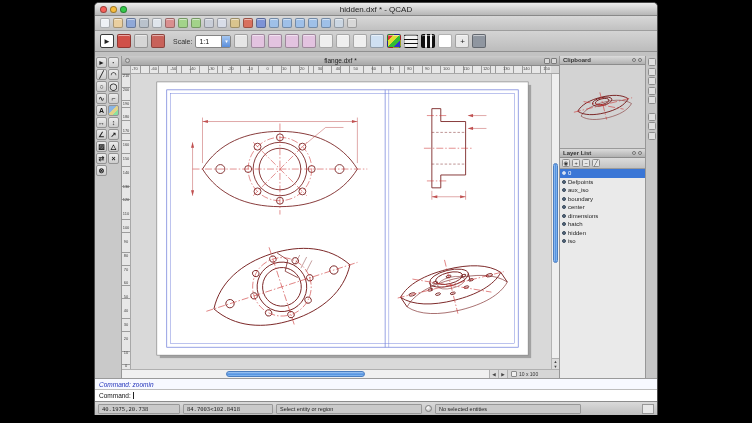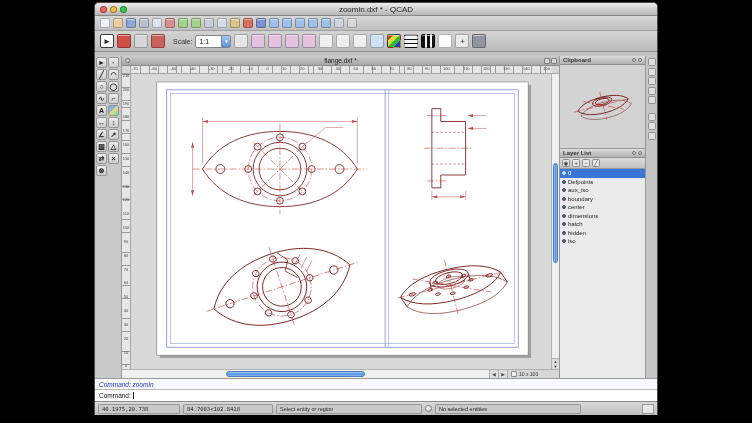--- a/index.html
+++ b/index.html
@@ -106,21 +106,21 @@
 <div class="screen" data-name="desktop">
   <div class="window" data-name="qcad-window">
 
     <div class="titlebar" data-name="window-titlebar">
       <div class="traffic" data-name="traffic-lights">
 
       <span class="light" data-name="close-button"></span>
           <span class="light" data-name="minimize-button"></span>
           <span class="light" data-name="zoom-button"></span>
         </div>
-      <div class="title" data-name="window-title">zoomin.dxf * - QCAD</div>
+      <div class="title" data-name="window-title">hidden.dxf * - QCAD</div>
     </div>
 
     <div class="toolbar-row1" data-name="file-toolbar">
 
     <div class="chip" data-name="new-file-button" style="background: rgb(238, 241, 245);"></div>
         <div class="chip" data-name="open-file-button" style="background: rgb(234, 207, 160);"></div>
         <div class="chip" data-name="save-file-button" style="background: rgb(143, 168, 216);"></div>
         <div class="chip" data-name="print-button" style="background: rgb(185, 194, 204);"></div>
         <div class="chip" data-name="print-preview-button" style="background: rgb(223, 229, 236);"></div>
         <div class="chip" data-name="export-pdf-button" style="background: rgb(217, 143, 143);"></div>

